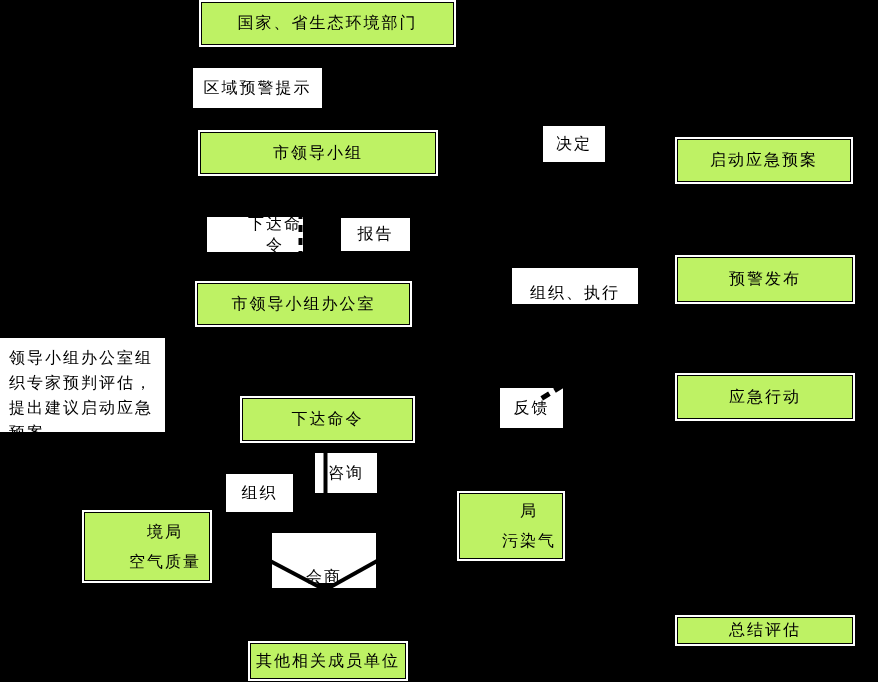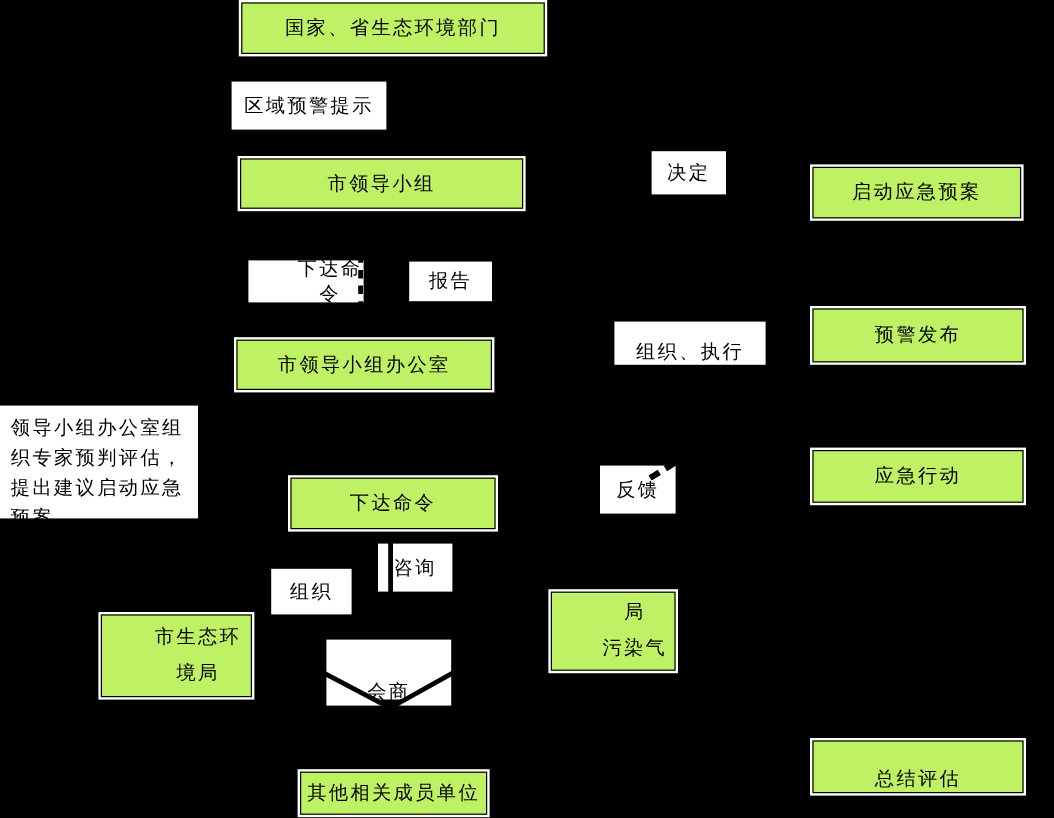--- a/index.html
+++ b/index.html
@@ -43,20 +43,21 @@
   <div class="node" style="left:197px;top:283px;width:213px;height:42px;">
     <span>市领导小组办公室</span>
   </div>
 
   <div class="node" style="left:242px;top:398px;width:171px;height:43px;">
     <span>下达命令</span>
   </div>
 
   <div class="node multiline" style="left:84px;top:512px;width:126px;height:69px;">
     <div>市生态环境局</div>
+    <div>空气质量预测</div>
   </div>
 
   <div class="node multiline" style="left:459px;top:493px;width:104px;height:66px;">
     <div>市气象局</div>
     <div>污染气象分析</div>
   </div>
 
   <div class="node" style="left:250px;top:643px;width:156px;height:36px;">
     <span>其他相关成员单位</span>
   </div>
@@ -67,21 +68,21 @@
 
   <div class="node" style="left:677px;top:257px;width:176px;height:45px;">
     <span>预警发布</span>
   </div>
 
   <div class="node" style="left:677px;top:375px;width:176px;height:44px;">
     <span>应急行动</span>
   </div>
 
 
-  <div class="node" style="left:677px;top:617px;width:176px;height:44px;align-items:flex-end;">
+  <div class="node" style="left:677px;top:617px;width:176px;height:27px;">
     <span>总结评估</span>
   </div>
 
   <div class="plain" style="left:193px;top:68px;width:129px;height:40px;">
     <span>区域预警提示</span>
   </div>
 
   <div class="plain" style="left:543px;top:126px;width:62px;height:36px;">
     <span>决定</span>
   </div>

